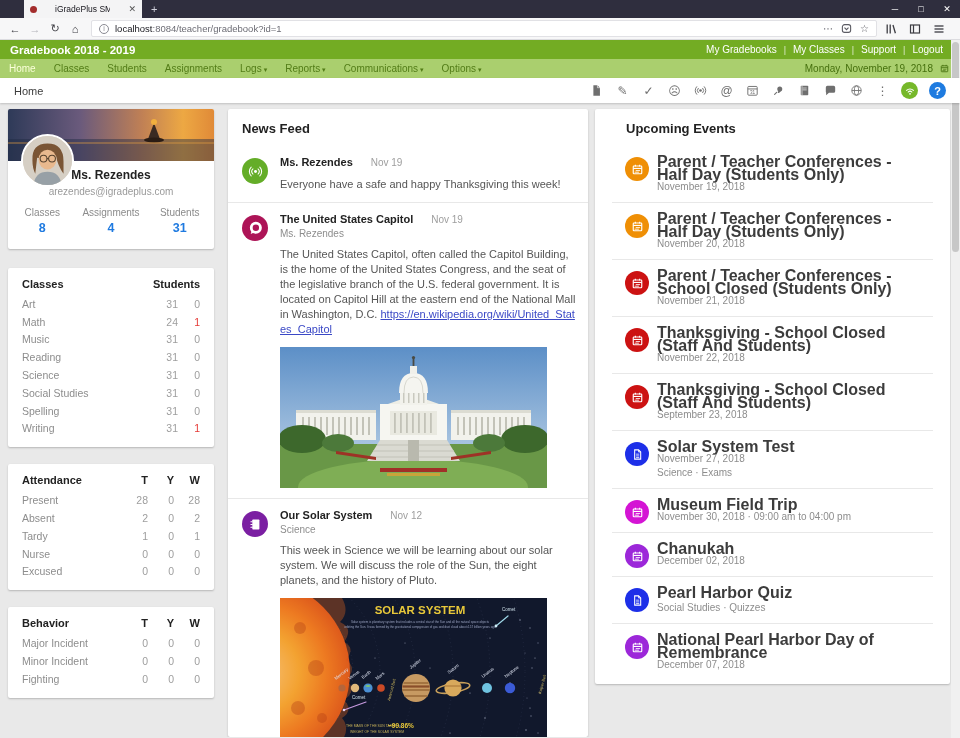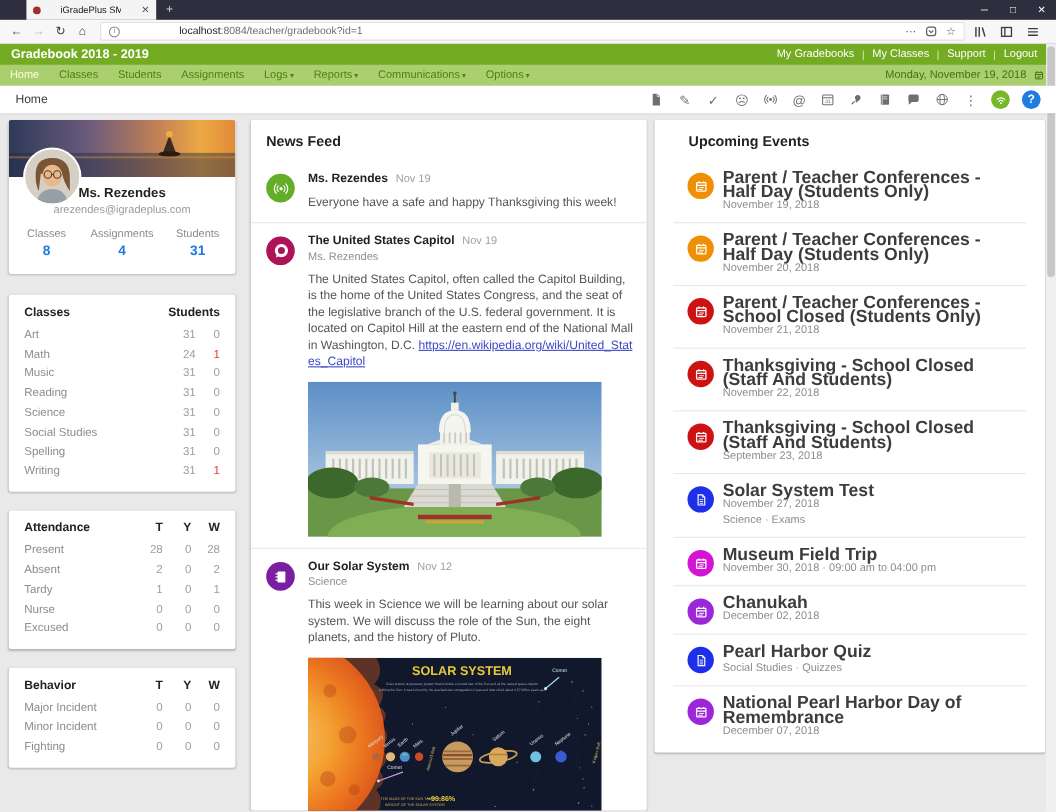--- a/index.html
+++ b/index.html
@@ -13,21 +13,21 @@
   .tab-close { color:#555; font-size:9px; }
   .newtab { color:#d0d0da; font-size:11px; line-height:18px; padding:0 9px; }
   .win-controls { margin-left:auto; display:flex; }
   .win-btn { width:26px; text-align:center; color:#fff; font-size:9px; line-height:18px; }
 
   .navbar { height:22px; background:#f7f7f8; border-bottom:1px solid #dcdce0; display:flex; align-items:center; padding:0 5px; }
   .nb-btn { width:20px; text-align:center; font-size:11px; color:#3c3c42; }
   .nb-btn.disabled { color:#b4b4ba; }
   .urlbar { flex:1; margin:0 6px; height:17px; background:#fff; border:1px solid #e1e1e5; border-radius:2px; display:flex; align-items:center; padding:0 7px; gap:6px; font-size:9.5px; }
   .info-i { width:10px; height:10px; border:1px solid #8a8a92; border-radius:50%; color:#8a8a92; font-size:7px; line-height:8px; text-align:center; flex:none; }
-  .url-text { flex:1; white-space:nowrap; overflow:hidden;margin-left:48px; }
+  .url-text { flex:1; white-space:nowrap; overflow:hidden; }
   .url-host { color:#19191f; }
   .url-rest { color:#6c6c74; }
   .url-actions { display:flex; gap:8px; color:#5c5c64; font-size:10px; align-items:center; }
   .nb-right { display:flex; gap:4px; align-items:center; margin:0 2px; }
   .mini-svg { display:block; }
 
   
   .app-header { height:19px; background:#73ac23; display:flex; align-items:center; padding:0 10px; }
   .app-title { color:#fff; font-weight:bold; font-size:11.5px; }
   .hdr-links { margin-left:auto; display:flex; align-items:center; }
@@ -79,21 +79,21 @@
   .tnum.red { color:#e53935; }
 
   
   .news-card { height:100%; overflow:hidden; padding-top:12px; }
   .panel-title { font-size:13px; font-weight:bold; color:#222; padding:0 14px 10px; }
   .post { position:relative; padding:10px 14px 10px 52px; }
   .post + .post { border-top:1px solid #e8e8e8; }
   .picon { position:absolute; left:14px; top:12px; width:26px; height:26px; border-radius:50%; color:#fff; display:flex; align-items:center; justify-content:center; }
   .ptitle-row { font-size:11px; line-height:13px; }
   .ptitle { font-weight:bold; color:#222; cursor:pointer; }
-  .pdate { color:#9e9e9e; font-size:10px; margin-left:7px; }
+  .pdate { color:#9e9e9e; font-size:10px; margin-left:18px; }
   .psub { font-size:10px; color:#8d8d8d; margin-top:2px; }
   .psub:empty { display:none; }
   .pbody { font-size:11px; color:#555; line-height:15px; margin-top:8px; width:298px; }
   .plink { color:#3b49c6; text-decoration:underline; cursor:pointer; word-break:break-all; }
   .pimg { margin-top:10px; width:267px; height:141px; display:block; }
 
   
   .events-card { padding:12px 17px 4px; }
   .event { position:relative; padding:9px 14px 10px 45px; cursor:pointer; }
   .event + .event { border-top:1px solid #e8e8e8; }

